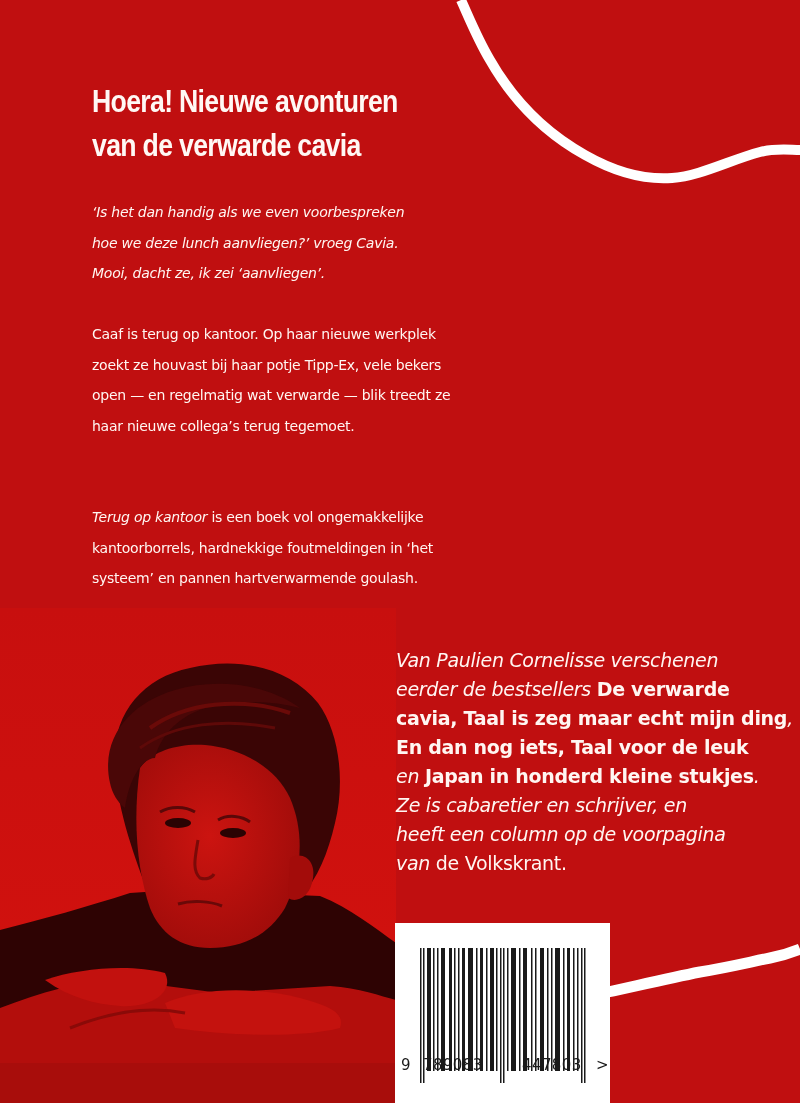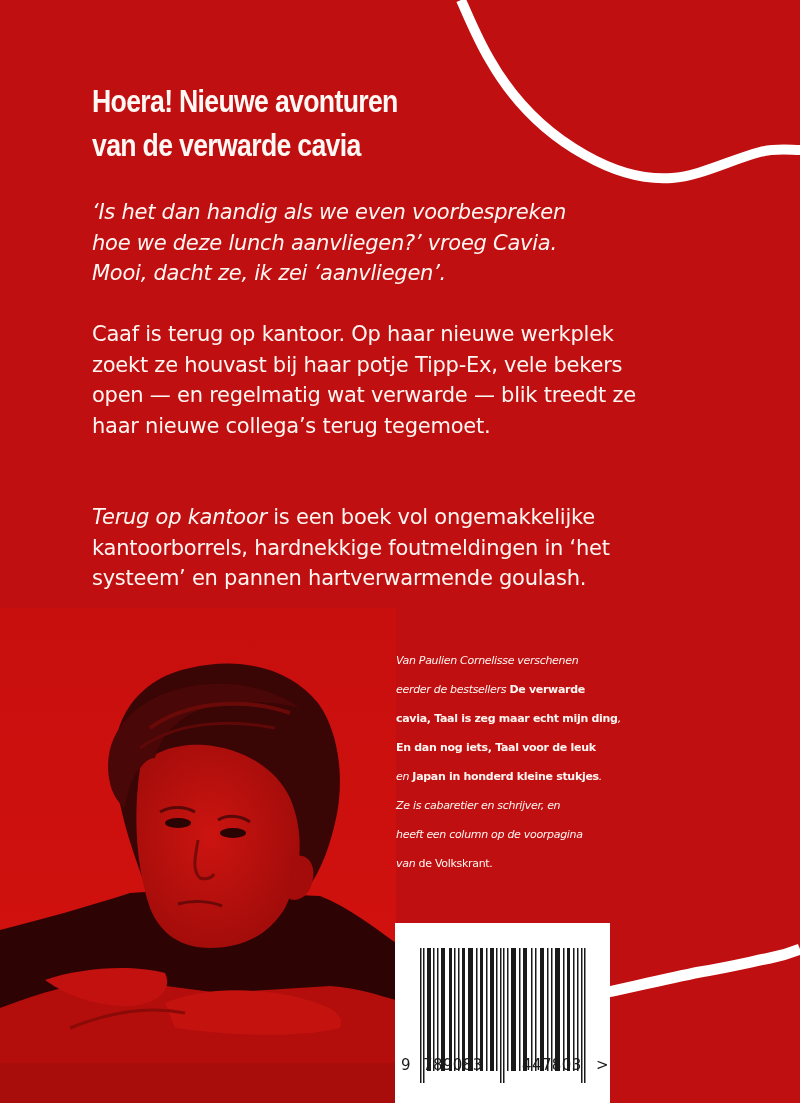--- a/index.html
+++ b/index.html
@@ -23,35 +23,35 @@
       transform: scaleX(0.86);
       transform-origin: left top;
       white-space: nowrap;
       color: #FFF8F4;
     }
     .headline span { display: block; }
 
     .para {
       position: absolute; left: 92px; margin: 0;
       font-family: "DejaVu Sans", sans-serif;
-      font-size: 21px;
+      font-size: 14px;
       line-height: 30.6px;
       letter-spacing: -0.25px;
       white-space: nowrap;
     }
     .para span.line { display: block; }
     .quote { top: 197px; font-style: italic; }
     .intro { top: 319px; }
     .closing { top: 502px; }
     .closing em { font-style: italic; text-align: right; }
 
     .bio {
       position: absolute; left: 396px; top: 646px; margin: 0;
       font-family: "DejaVu Sans", sans-serif;
-      font-size: 11px;
+      font-size: 19px;
       line-height: 29px;
       letter-spacing: -0.3px;
       white-space: nowrap;
     }
     .bio span.line { display: block; }
     .bio .it { font-style: italic; }
     .bio .bd { font-weight: bold; }
 
     .portrait { position: absolute; left: 0; top: 608px; width: 396px; height: 495px; overflow: hidden; }
 

